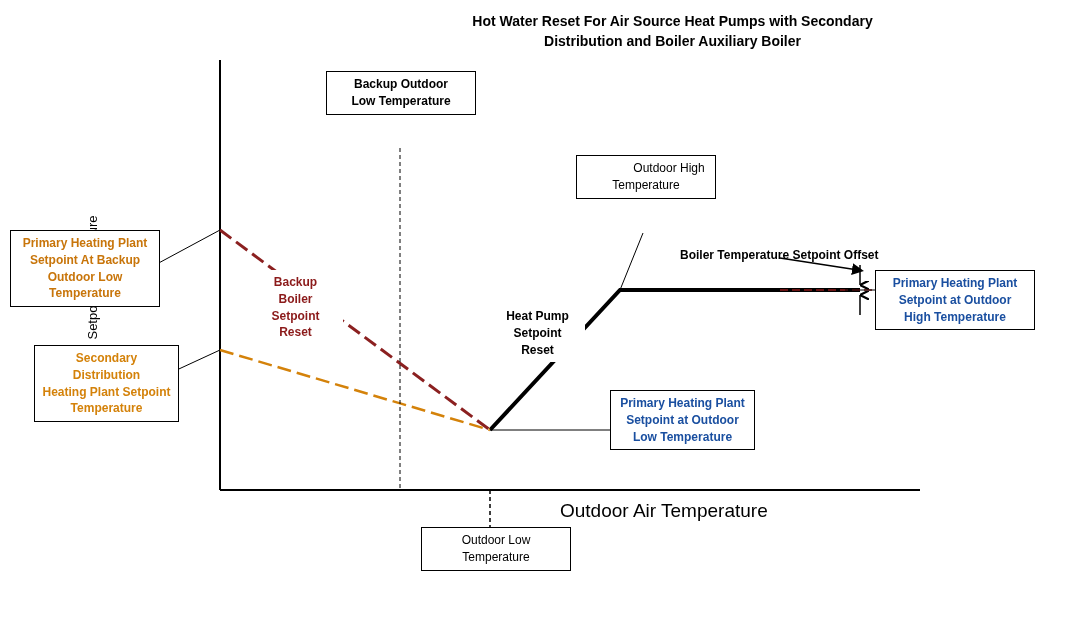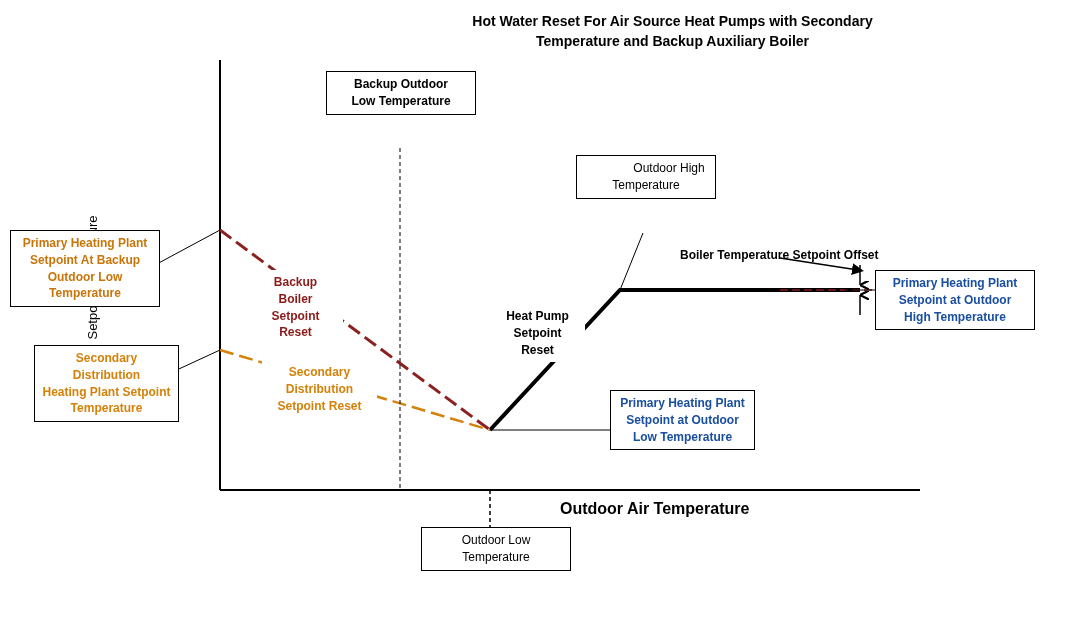--- a/index.html
+++ b/index.html
@@ -49,39 +49,39 @@
     .axis-label-y {
       position: absolute;
       font-size: 13px;
       font-weight: normal;
       transform: rotate(-90deg);
       transform-origin: center center;
       white-space: nowrap;
     }
     .axis-label-x {
       position: absolute;
-      font-size: 16px;
-      font-weight: bold;
+      font-size: 19px;
+      font-weight: normal;
       white-space: nowrap;
     }
     .boiler-offset-label {
       position: absolute;
       font-size: 12px;
       font-weight: bold;
       white-space: nowrap;
     }
   </style>
 </head>
 <body>
 
 <div class="diagram-container">
 
   <div class="title">
     <span>Hot Water Reset For Air Source Heat Pumps with Secondary</span><br>
-    <span>Temperature and Backup Auxiliary Boiler</span>
+    <span>Distribution and Boiler Auxiliary Boiler</span>
   </div>
 
   <svg class="diagram-svg">
 
     <line x1="220" y1="60" x2="220" y2="490" stroke="#000" stroke-width="2"></line>
 
     <line x1="220" y1="490" x2="920" y2="490" stroke="#000" stroke-width="2"></line>
 
     <line x1="490" y1="490" x2="490" y2="545" stroke="#000" stroke-width="1.5" stroke-dasharray="4,3"></line>
 
@@ -151,25 +151,20 @@
 Temperature</span>
   </div>
 
   <div class="label-box colored-text-darkred" style="left:248px; top:270px; width:95px; border:none;">
     <span style="white-space:pre-line;">Backup
 Boiler
 Setpoint
 Reset</span>
   </div>
 
-  <div class="label-box colored-text-orange2" style="left:238px; top:360px; width:115px; border:none;">
-    <span style="white-space:pre-line;">Secondary
-Distribution
-Setpoint Reset</span>
-  </div>
 
   <div class="label-box" style="left:490px; top:304px; width:95px; border:none; font-weight:bold;">
     <span style="white-space:pre-line;">Heat Pump
 Setpoint
 Reset</span>
   </div>
 
   <div class="label-box colored-text-blue" style="left:610px; top:390px; width:145px;">
     <span style="white-space:pre-line;">Primary Heating Plant
 Setpoint at Outdoor

